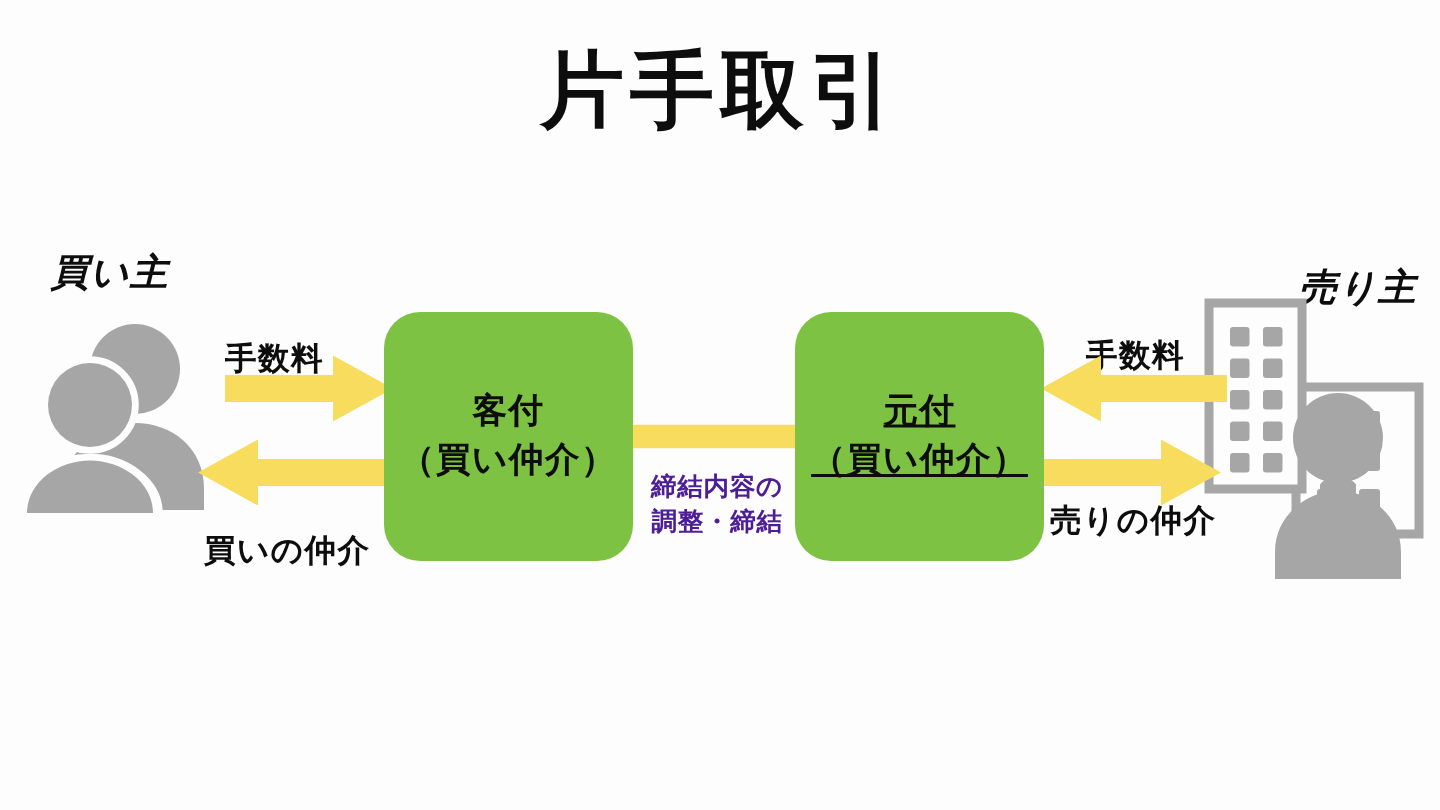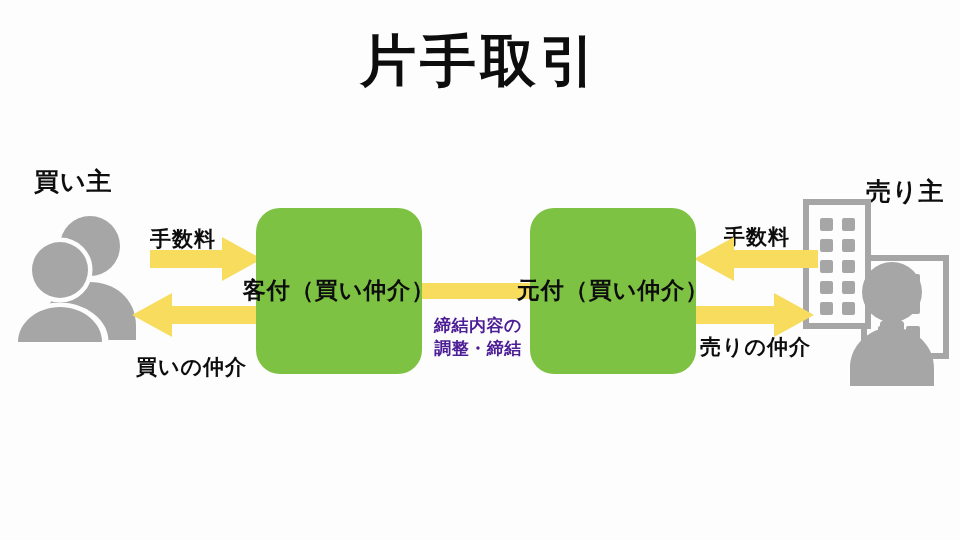--- a/index.html
+++ b/index.html
@@ -36,20 +36,21 @@
   }
 
   
   .party-label {
     position: absolute;
     font-size: 25px;
     font-weight: 700;
     color: #0d0d0d;
     letter-spacing: 1px;
     white-space: nowrap;
+    font-style: italic;
   }
   #buyer-label { left: 34px; top: 165px; }
   #seller-label { left: 866px; top: 175px; }
 
   
   .flow-label {
     position: absolute;
     font-size: 21px;
     font-weight: 700;
     color: #0d0d0d;
@@ -75,31 +76,32 @@
     letter-spacing: 0.5px;
   }
   #center-label .cl-line { display: block; white-space: nowrap; }
 
   
   .agent-box {
     position: absolute;
     background: #7DC242;
     border-radius: 24px;
     display: flex;
+    flex-direction: column;
     align-items: center;
     justify-content: center;
     color: #0d0d0d;
     font-weight: 700;
     font-size: 23px;
     line-height: 1.45;
     letter-spacing: 1px;
     z-index: 3;
   }
   #box-kyakuzuke { left: 256px; top: 208px; width: 166px; height: 166px; }
-  #box-motozuke  { left: 530px; top: 208px; width: 166px; height: 166px; }
+  #box-motozuke  { left: 530px; top: 208px; width: 166px; height: 166px; text-decoration: underline; }
   .agent-box .box-line { display: block; white-space: nowrap; }
 
   
   .arrow {
     position: absolute;
     z-index: 2;
   }
   .arrow svg { display: block; }
 
   

